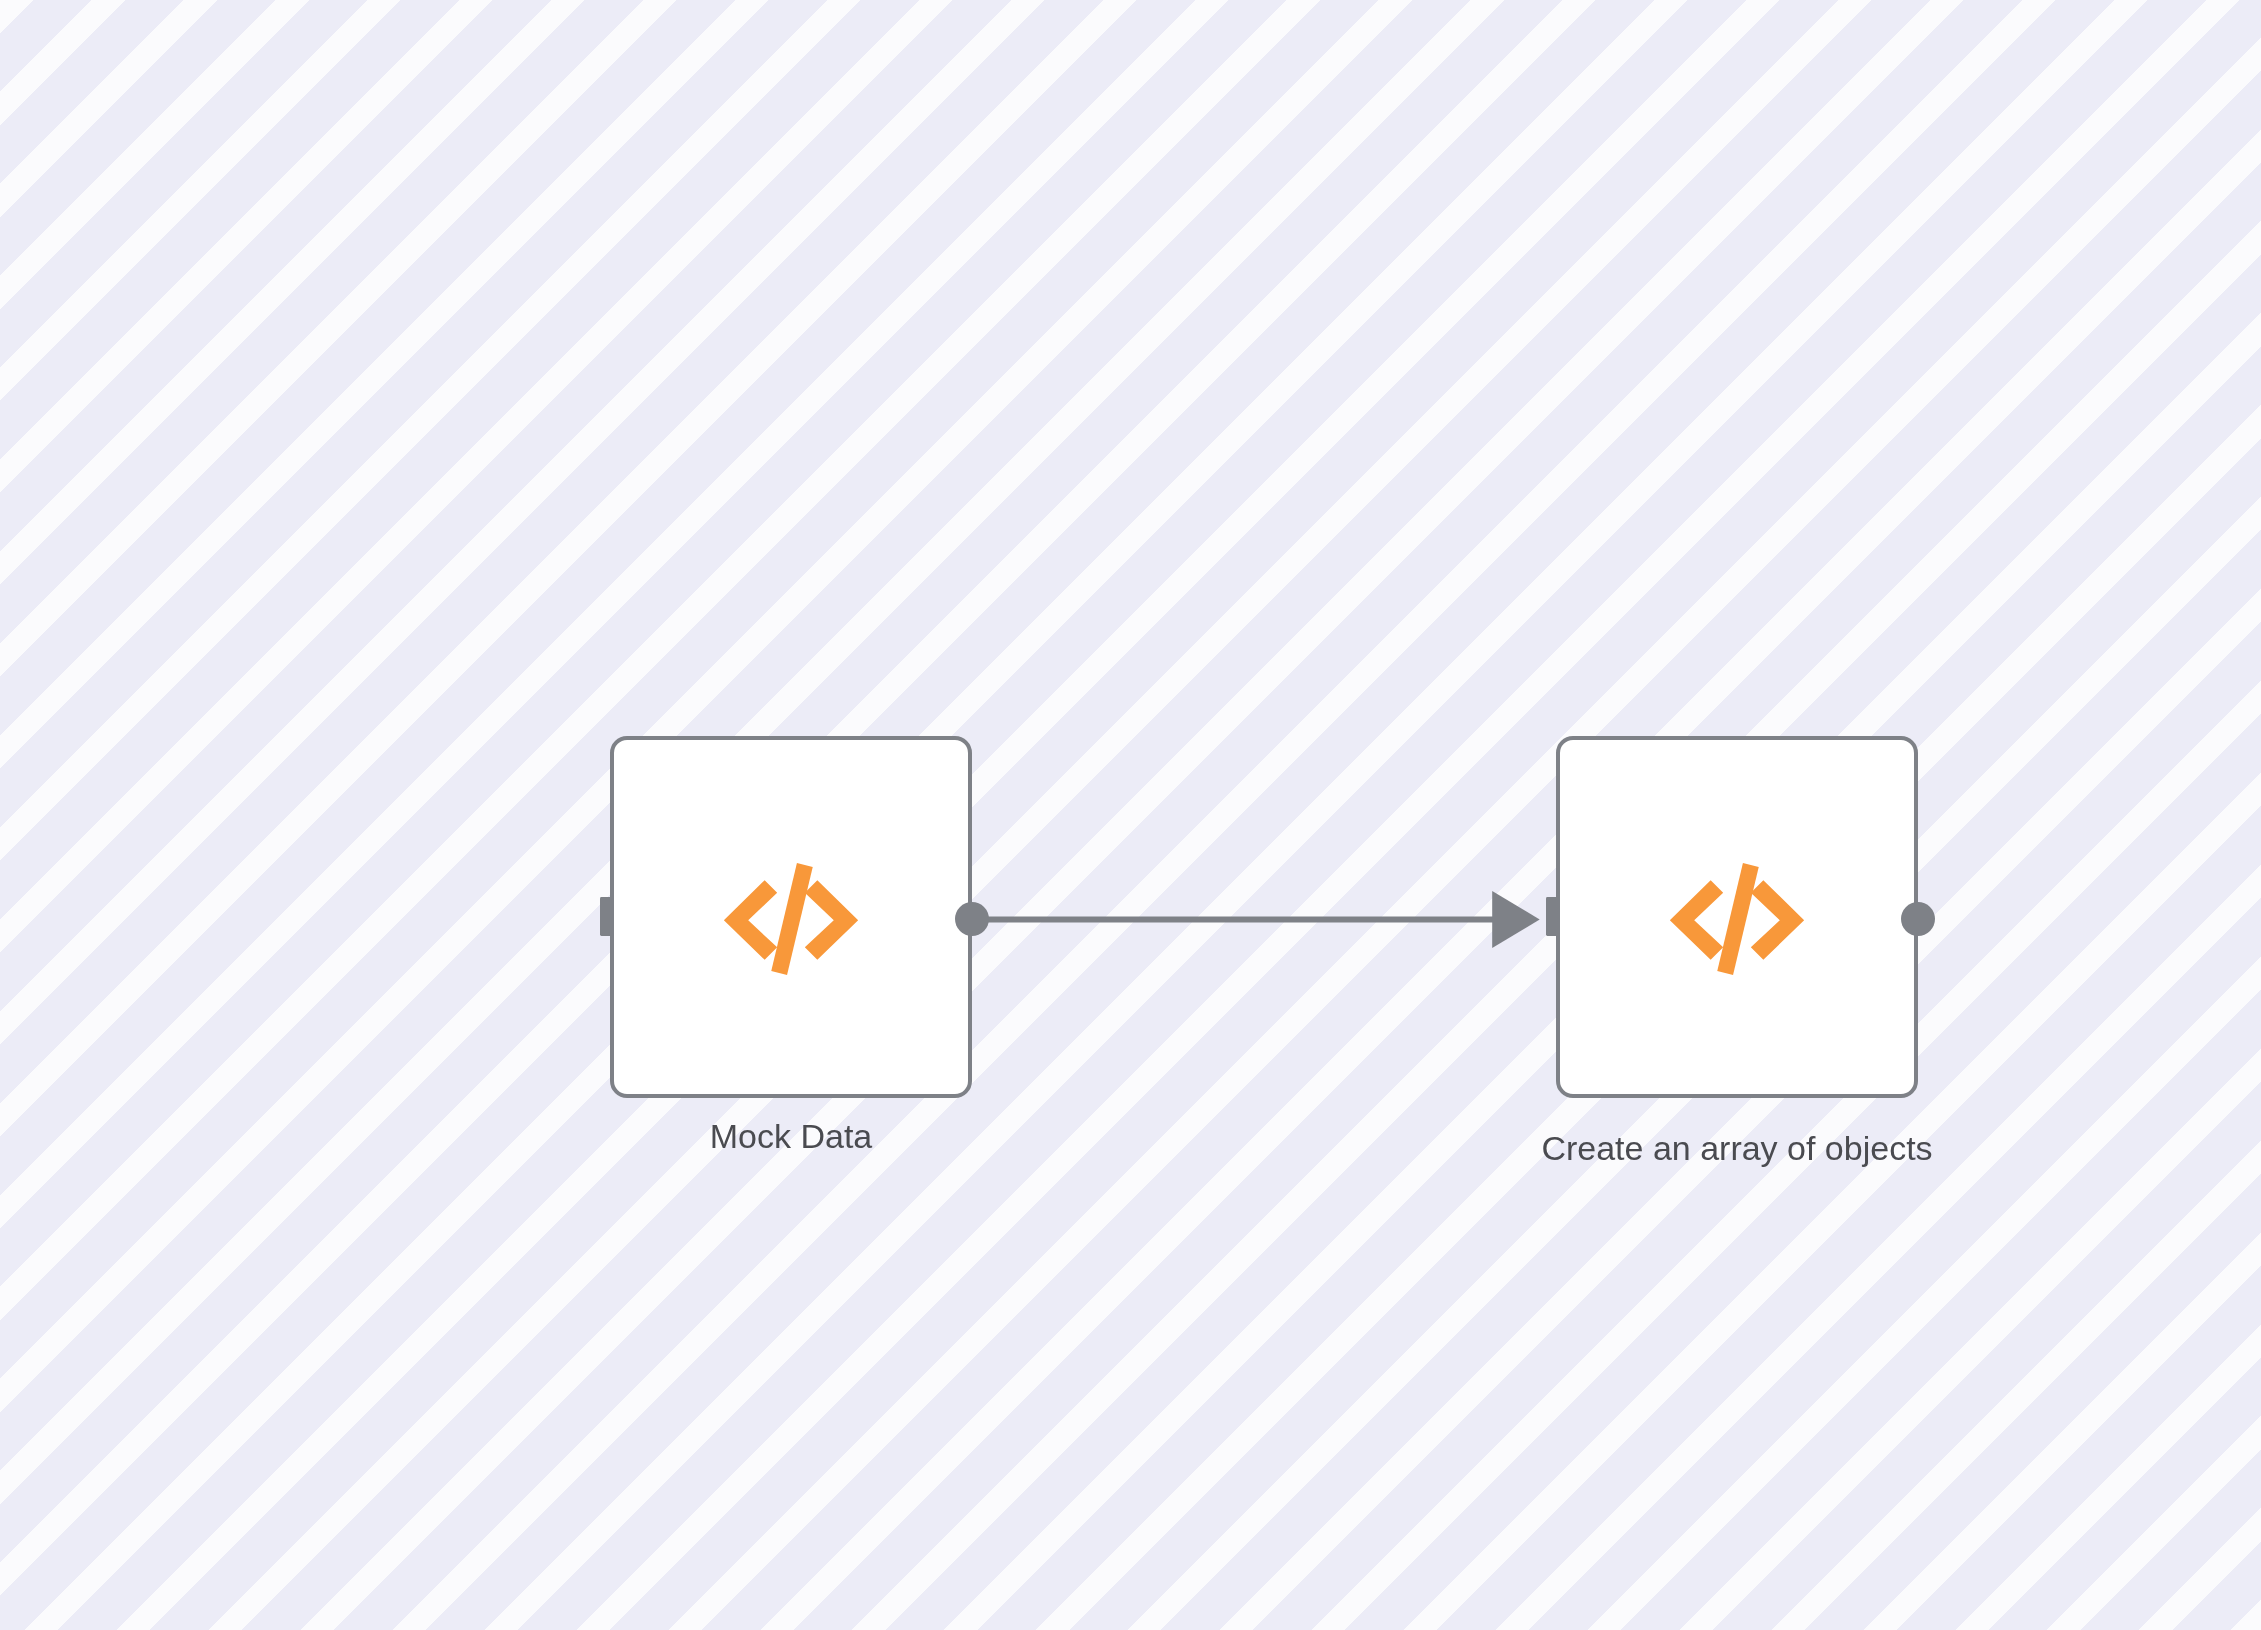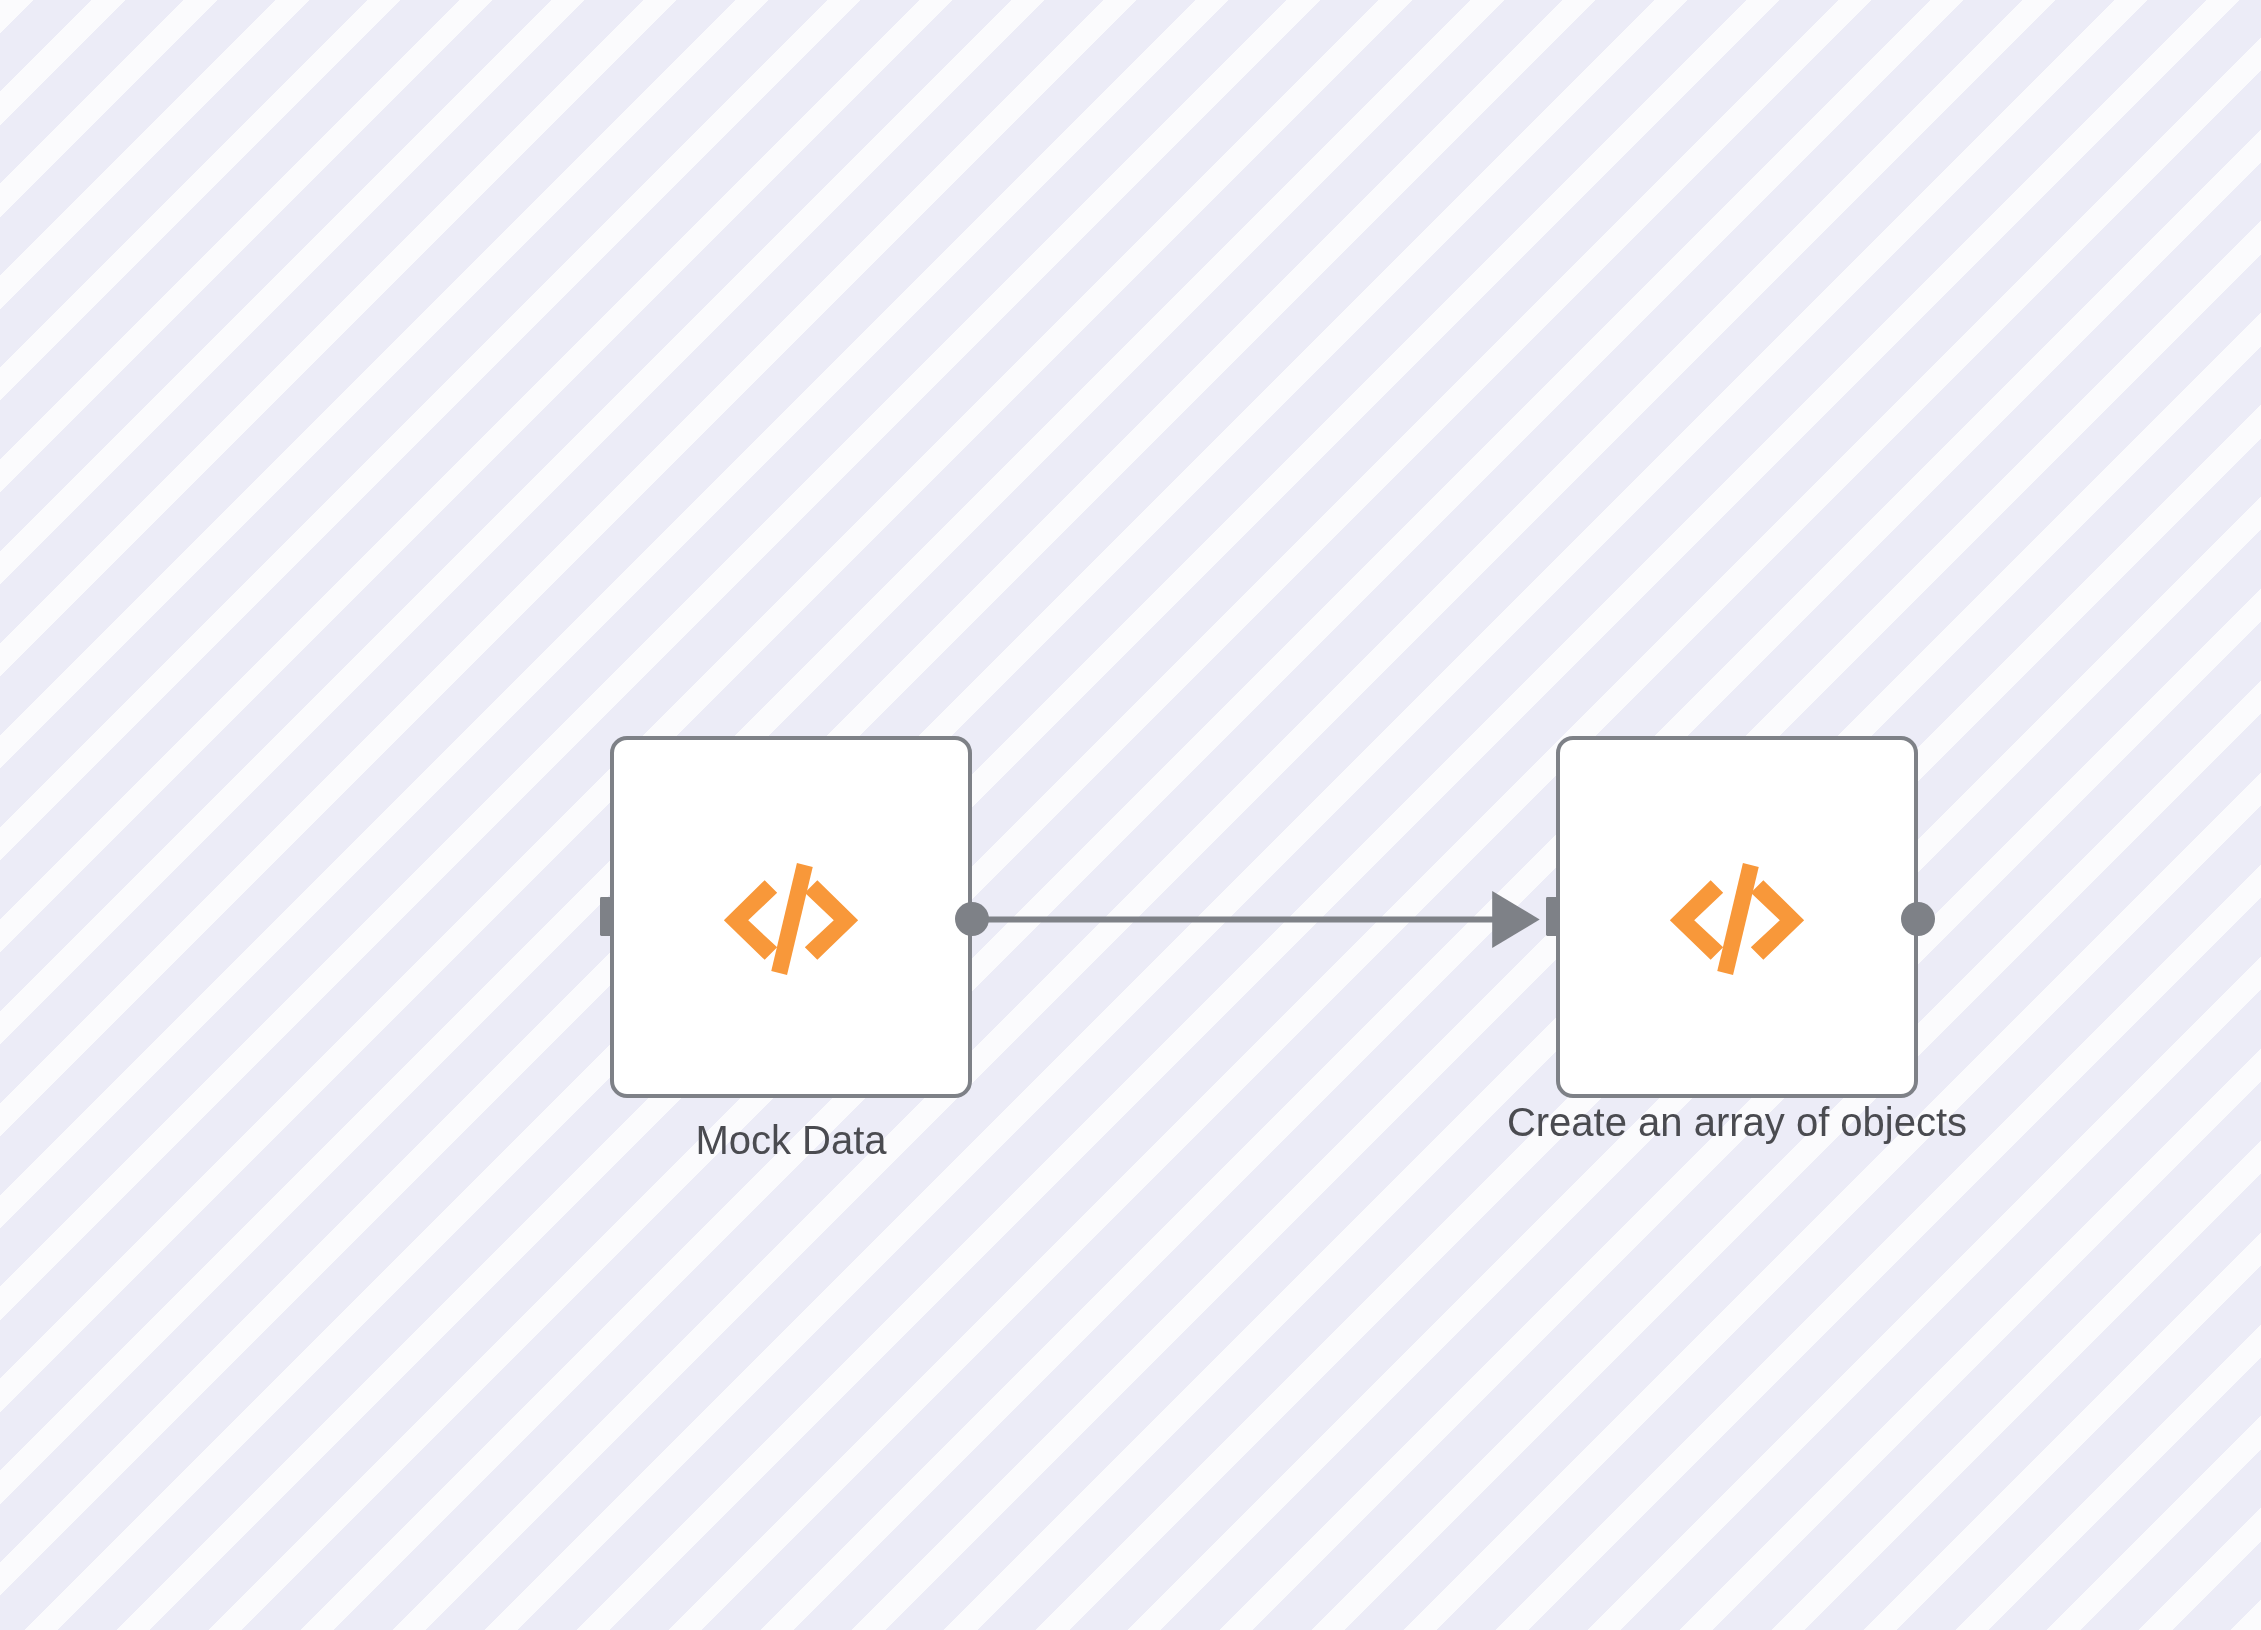--- a/index.html
+++ b/index.html
@@ -76,21 +76,21 @@
     height:34px;
     background:#7E8187;
     border-radius:50%;
   }
 
   
   .node-label {
     position:absolute;
     width:814px;
     text-align:center;
-    font-size:40px;
+    font-size:34px;
     line-height:1.1;
     font-weight:400;
     color:#4A4B50;
     white-space:nowrap;
     font-family:"Liberation Sans", sans-serif;
   }
 
   
   #node-mock-data   { left:610px; top:736px; }
   #node-create-array{ left:1556px; top:736px; }
@@ -135,17 +135,17 @@
     <div class="node-box">
       <svg class="node-icon" viewBox="0 0 120 100">
         <path d="M40 22 L49.5 31.5 L27.5 52.5 L49.5 73 L40 82.5 L9 52.5 Z" fill="#F8983A"></path>
         <path d="M64.5 9 L76.5 12 L57 94 L45 91 Z" fill="#F8983A"></path>
         <path d="M80 22 L111 52.5 L80 82.5 L70.5 73 L92.5 52.5 L70.5 31.5 Z" fill="#F8983A"></path>
       </svg>
     </div>
 
     <div class="port-output" style="left:345px; top:166px;"></div>
 
-    <div class="node-label" style="left:-226px; top:364px;">Create an array of objects</div>
+    <div class="node-label" style="left:-226px; top:394px;">Create an array of objects</div>
   </div>
 
 </div>
 
 
 </body></html>

